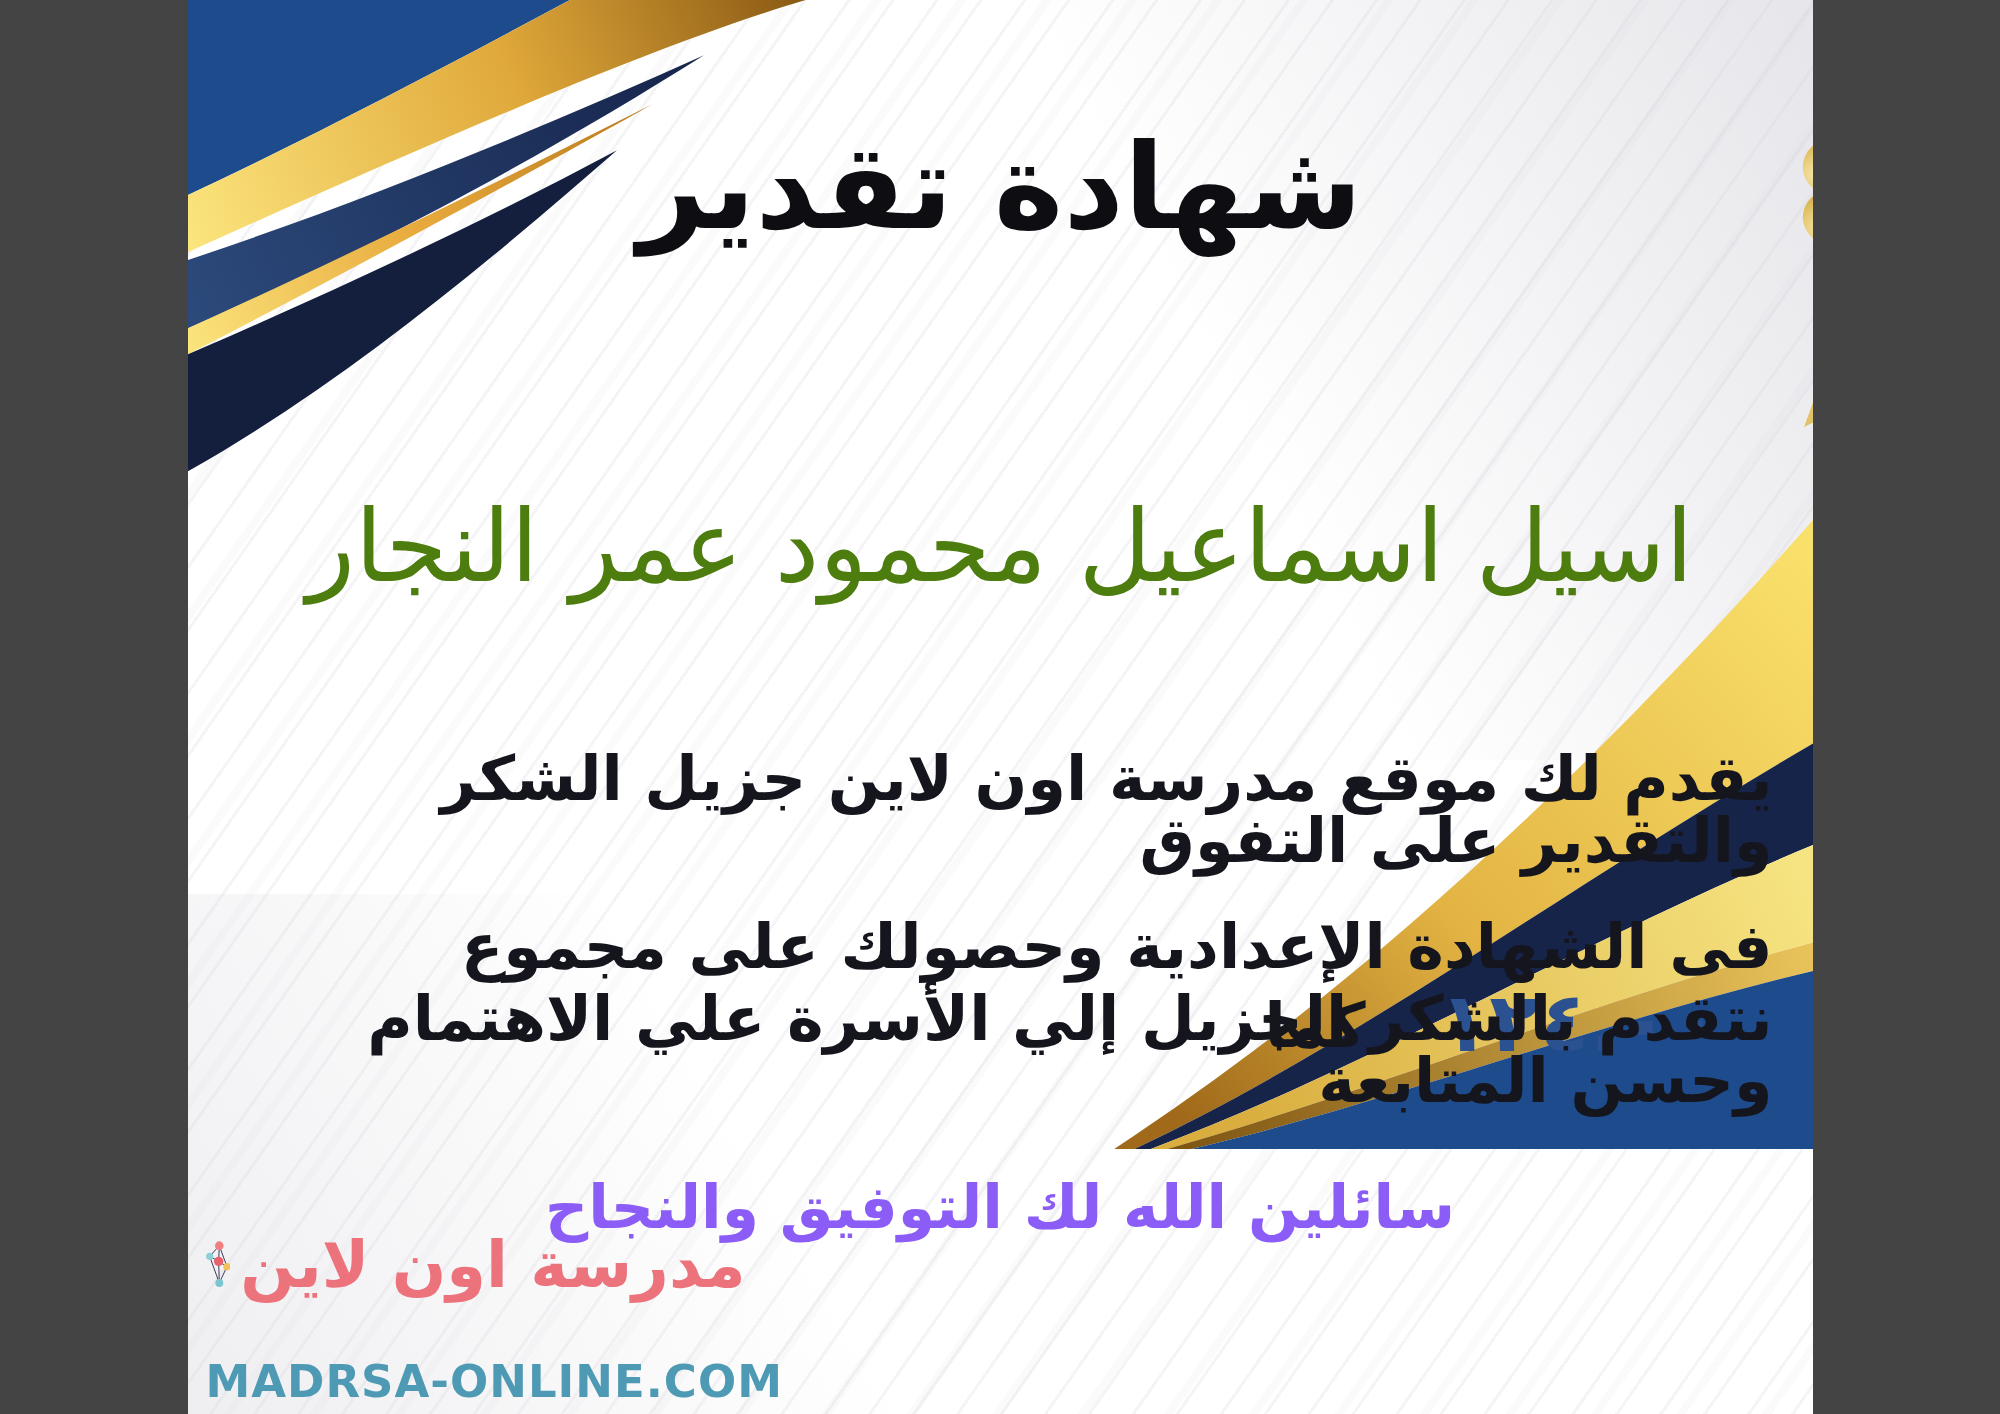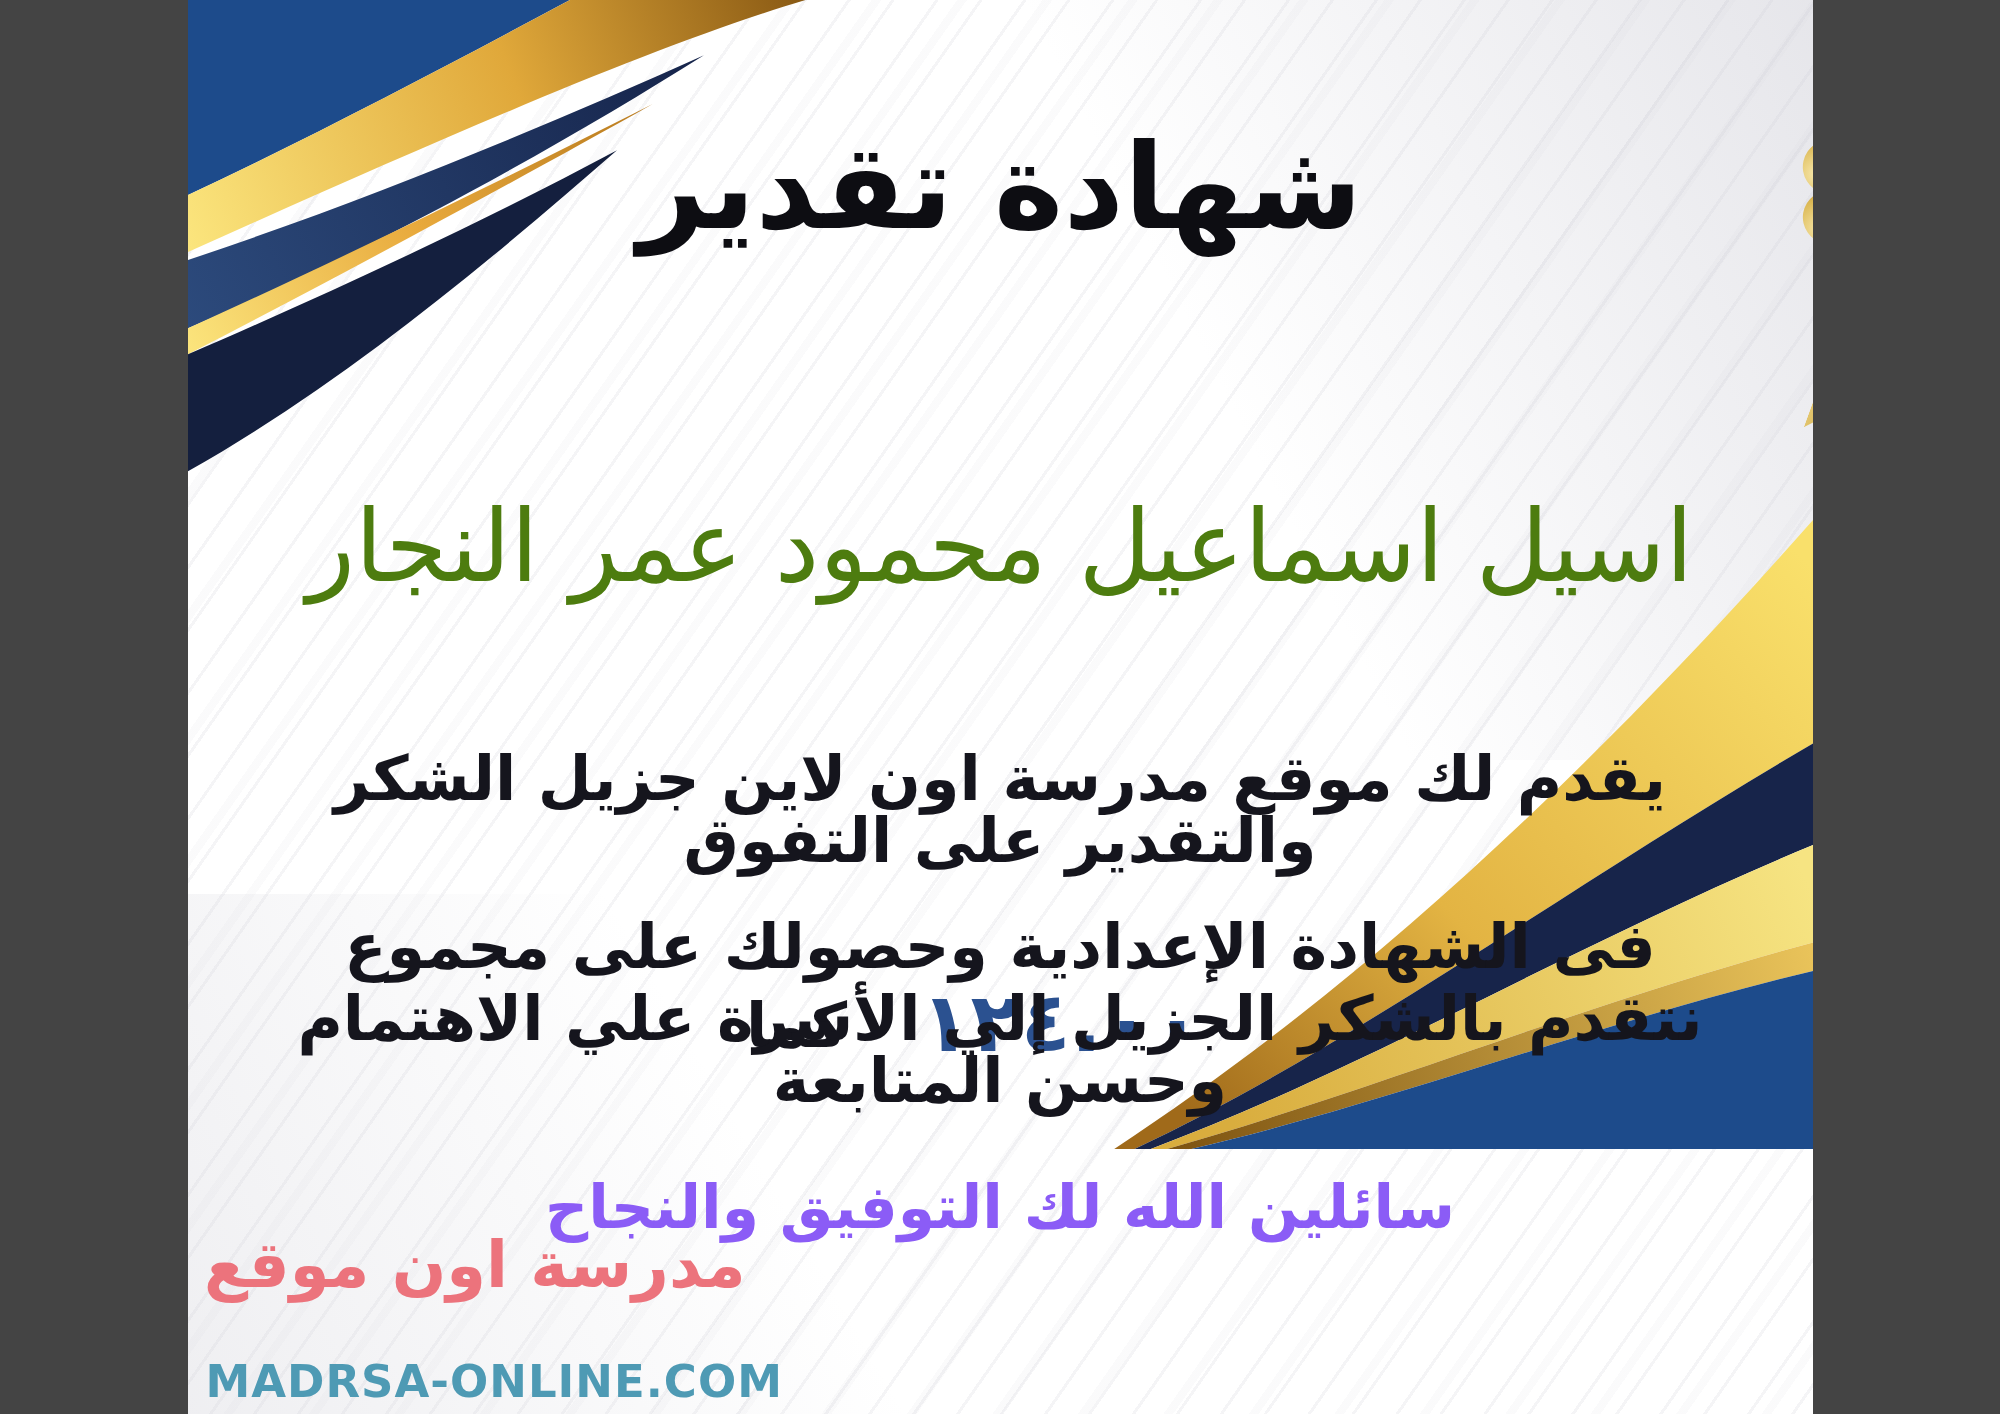--- a/index.html
+++ b/index.html
@@ -32,21 +32,21 @@
     position:absolute;left:0;bottom:0;width:900px;height:520px;
     background:linear-gradient(60deg, rgba(208,208,216,0.35), rgba(255,255,255,0) 60%);
     z-index:0;
   }
   .corners{position:absolute;inset:0;z-index:1;pointer-events:none;}
 
   
   .txt{position:absolute;left:40px;right:40px;text-align:center;direction:rtl;z-index:3;}
   .title{top:118px;font-size:118px;font-weight:bold;color:#0d0d12;letter-spacing:1px;}
   .student{top:488px;font-size:100px;font-weight:normal;color:#4d7c0f;}
-  .body-line{font-size:62px;font-weight:bold;color:#15151d;line-height:1;}
+  .body-line{font-size:62px;font-weight:bold;color:#15151d;line-height:1;text-align:right;}
   .l1{top:748px;}
   .l2{top:916px;}
   .l3{top:988px;}
   .closing{top:1172px;font-size:60px;font-weight:bold;color:#8b5cf6;}
   .score{
     display:inline-block;color:#2b5190;font-size:82px;font-weight:bold;
     margin:0 52px;transform:translateY(4px);
   }
 
   
@@ -181,21 +181,21 @@
     <span class="score">١٢٤.٠٠</span>
     <span>كما</span>
   </div>
 
   <div class="txt body-line l3">نتقدم  بالشكر الجزيل إلي الأسرة علي الاهتمام وحسن المتابعة</div>
 
   <div class="txt closing">سائلين الله لك التوفيق  والنجاح</div>
 
   <div class="logo">
     <div class="logo-row">
-      <span class="logo-ar">مدرسة اون موقع</span>
+      <span class="logo-ar">مدرسة اون لاين</span>
       <svg width="74" height="148" viewBox="0 0 74 148">
         <g stroke="#3a3a5c" stroke-width="3" fill="none">
           <path d="M40,16 L11,48 M40,16 L38,63 M40,16 L63,79 M11,48 L38,63 M11,48 L40,128
                    M38,63 L63,79 M38,63 L40,128 M63,79 L40,128"></path>
         </g>
         <circle cx="40" cy="16" r="13" fill="#f08080"></circle>
         <circle cx="11" cy="48" r="11" fill="#8fd0d8"></circle>
         <circle cx="38" cy="63" r="14" fill="#e9606a"></circle>
         <circle cx="63" cy="79" r="11" fill="#efc35a"></circle>
         <circle cx="40" cy="128" r="12" fill="#7cc5d0"></circle>

